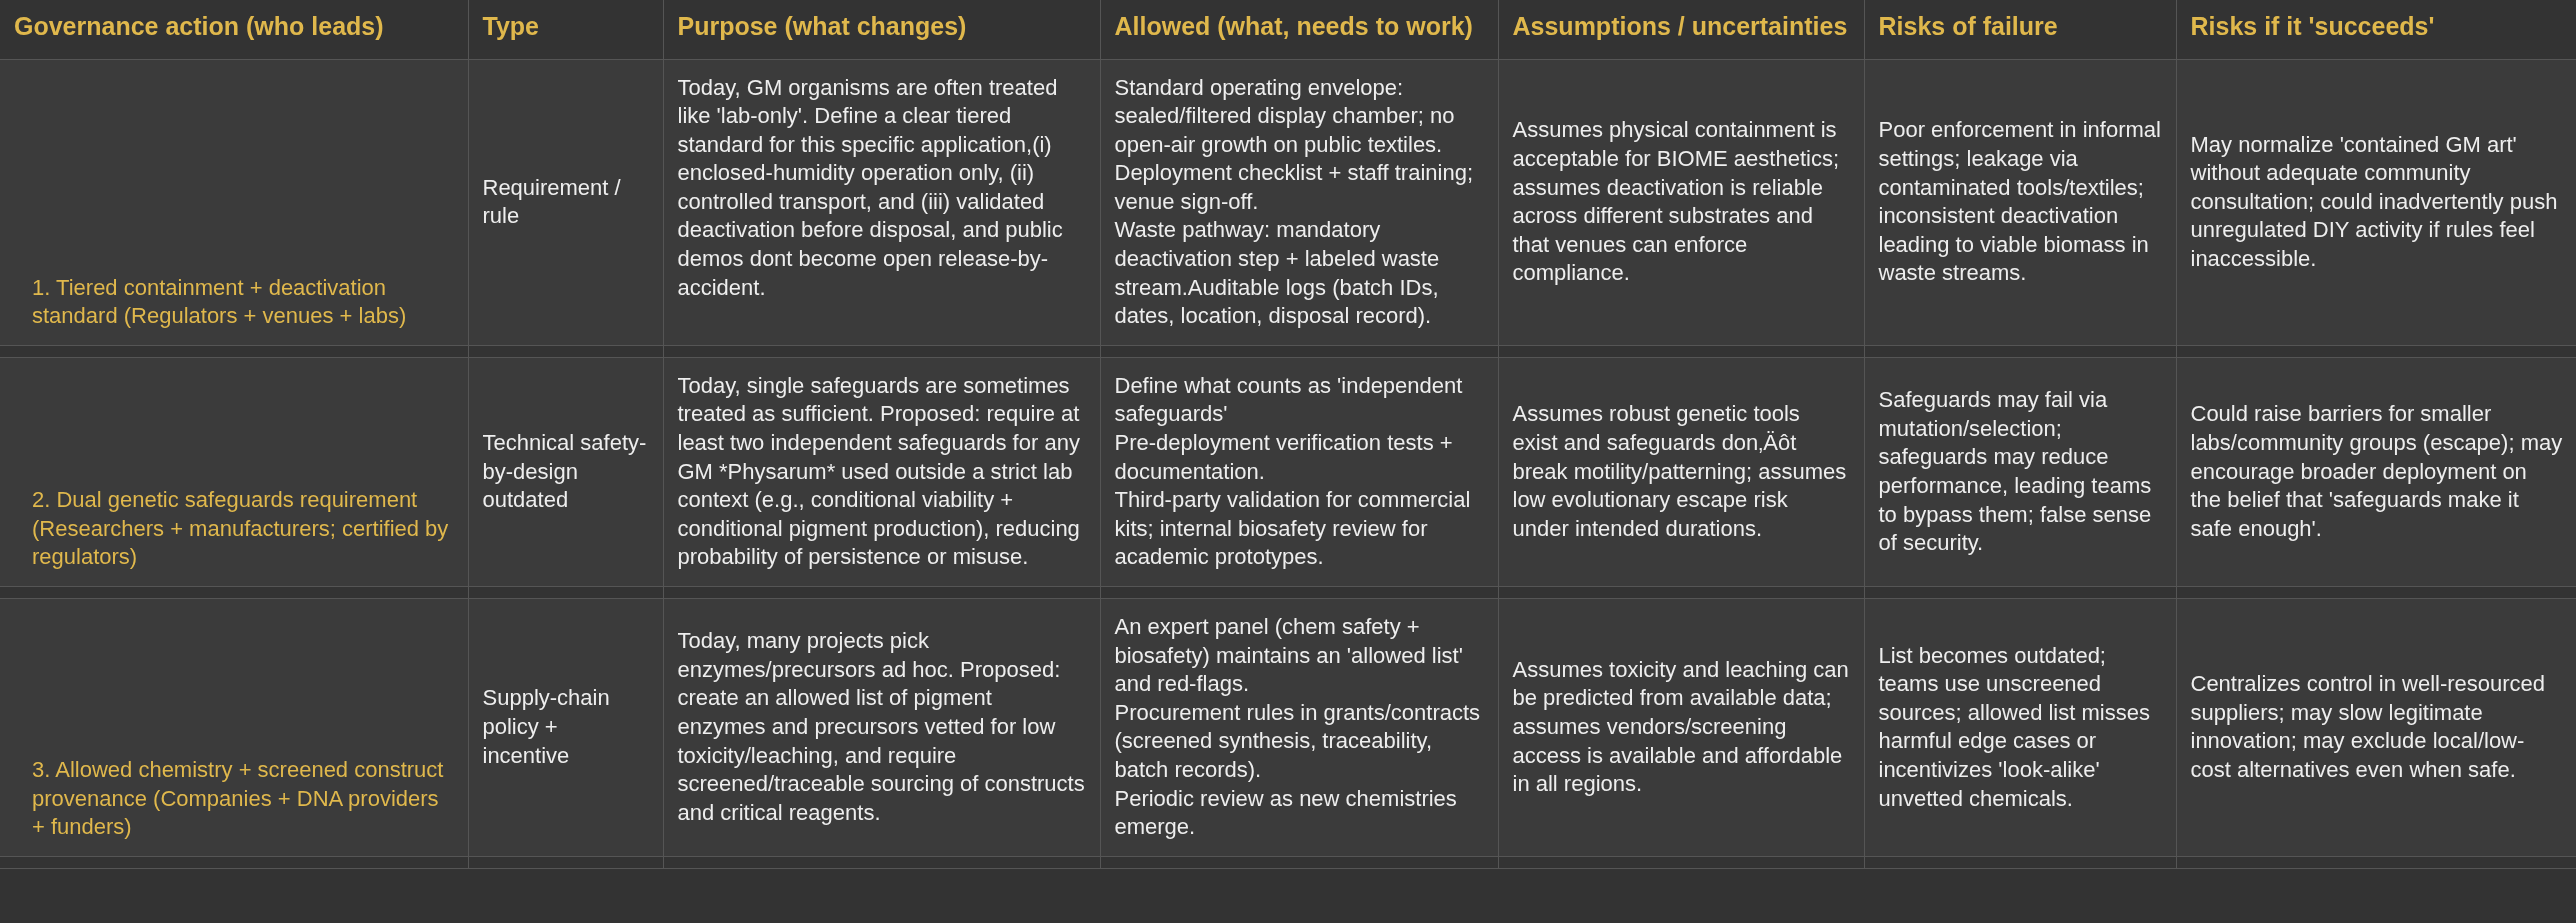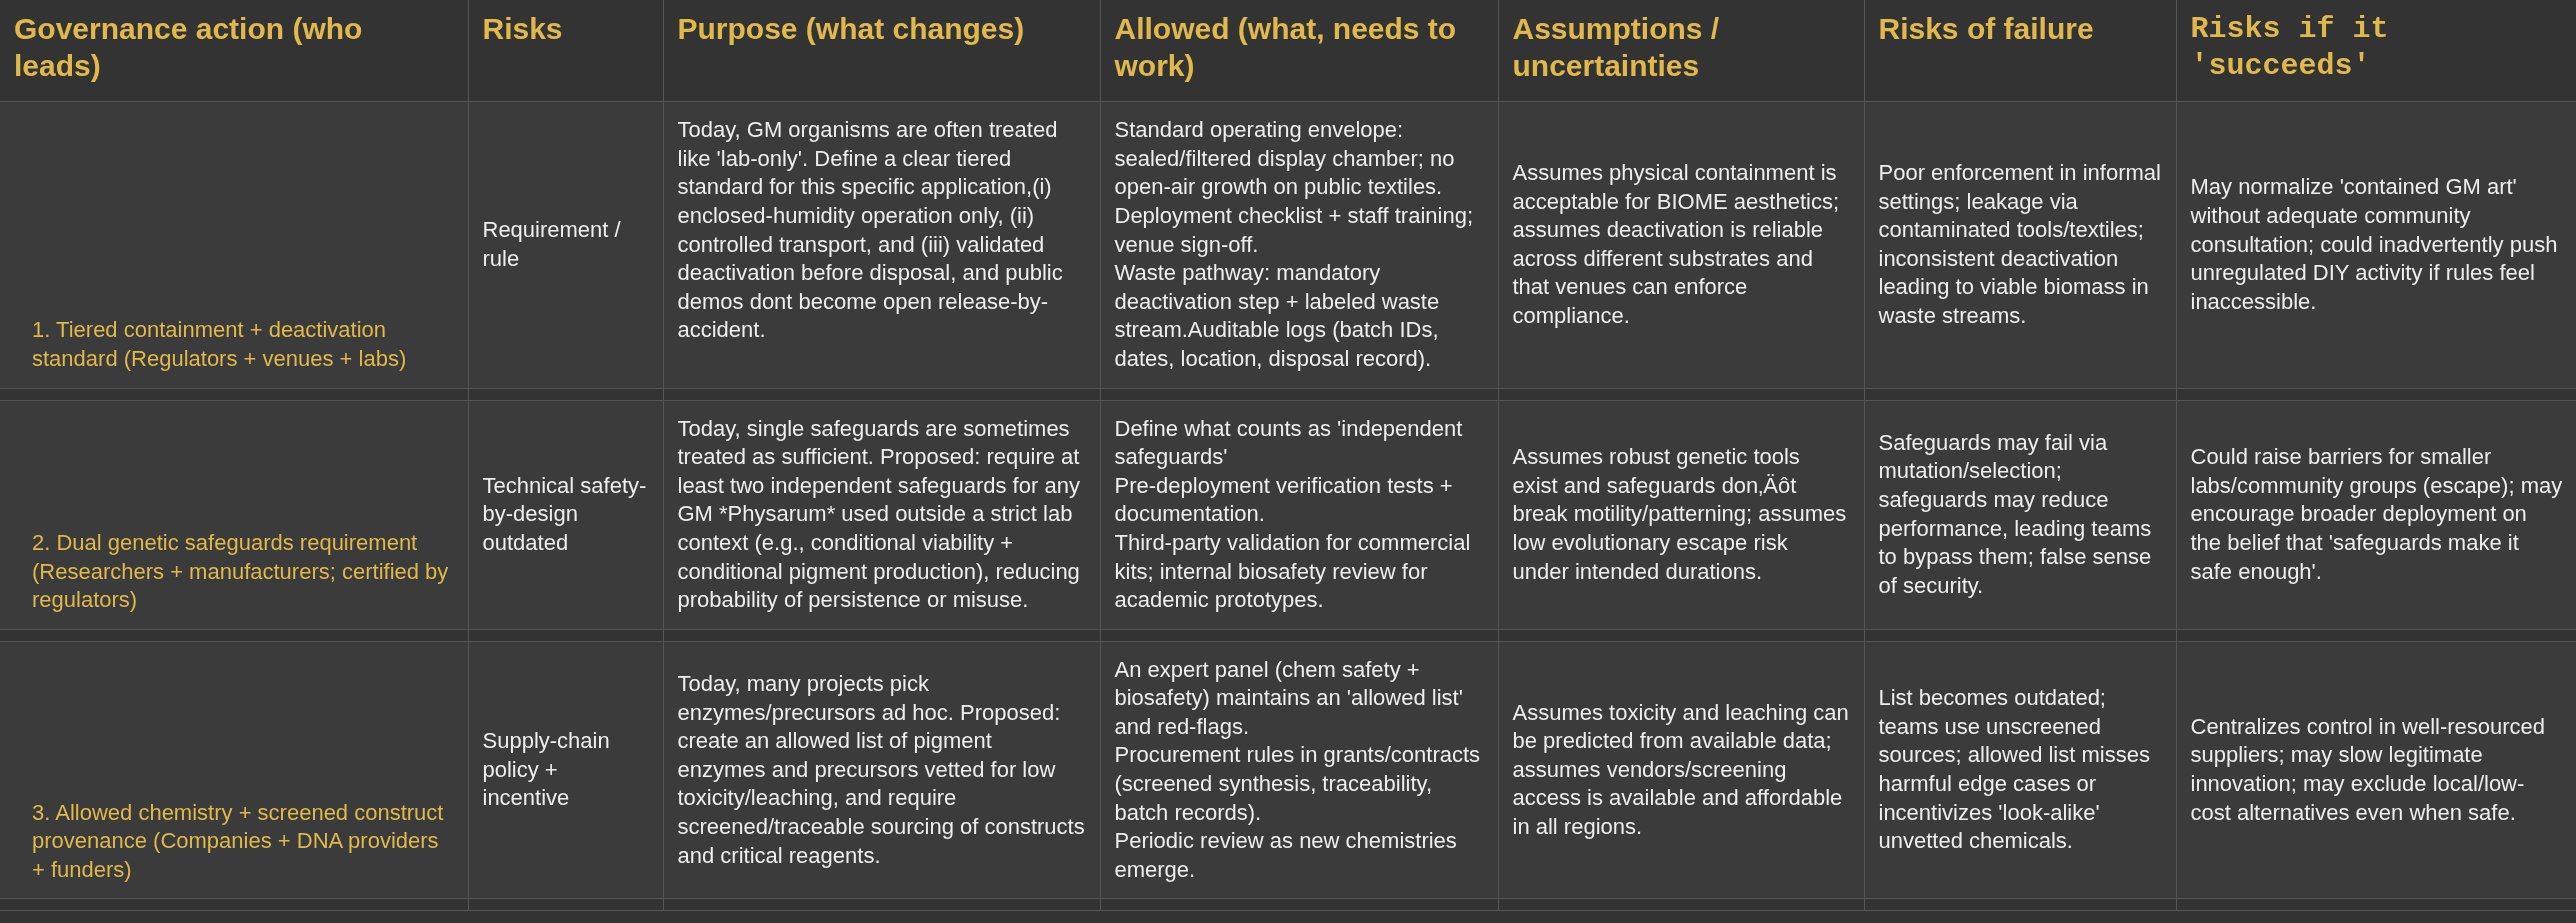--- a/index.html
+++ b/index.html
@@ -26,30 +26,30 @@
   table.gov-table col.c1 { width: 195px; }
   table.gov-table col.c2 { width: 437px; }
   table.gov-table col.c3 { width: 398px; }
   table.gov-table col.c4 { width: 366px; }
   table.gov-table col.c5 { width: 312px; }
   table.gov-table col.c6 { width: 401px; }
 
   table.gov-table th {
     background: #333333;
     color: #e0b84c;
-    font-size: 30px;
+    font-size: 25px;
     font-weight: bold;
     text-align: left;
     vertical-align: top;
     padding: 11px 14px 17px 14px;
     line-height: 1.22;
     border-right: 1.6px solid #555;
     border-bottom: 1.6px solid #555;
   }
-  table.gov-table th:last-child { border-right: none; font-family: Liberation Mono, monospace; }
+  table.gov-table th:last-child { border-right: none; }
 
   table.gov-table td {
     background: #3b3b3b;
     color: #eeeeee;
     font-size: 22px;
     line-height: 1.30;
     vertical-align: middle;
     padding: 14px 14px 14px 14px;
     border-right: 1.6px solid #555;
     border-bottom: 1.6px solid #555;
@@ -89,21 +89,21 @@
         <col class="c1">
         <col class="c2">
         <col class="c3">
         <col class="c4">
         <col class="c5">
         <col class="c6">
     </colgroup>
     <thead>
       <tr>
         <th>Governance action (who leads)</th>
-        <th>Risks</th>
+        <th>Type</th>
         <th>Purpose (what changes)</th>
         <th>Allowed (what, needs to work)</th>
         <th>Assumptions / uncertainties</th>
         <th>Risks of failure</th>
         <th>Risks if it 'succeeds'</th>
       </tr>
     </thead>
     <tbody>
       <tr>
         <td class="action">1. Tiered containment + deactivation standard (Regulators + venues + labs)</td>

